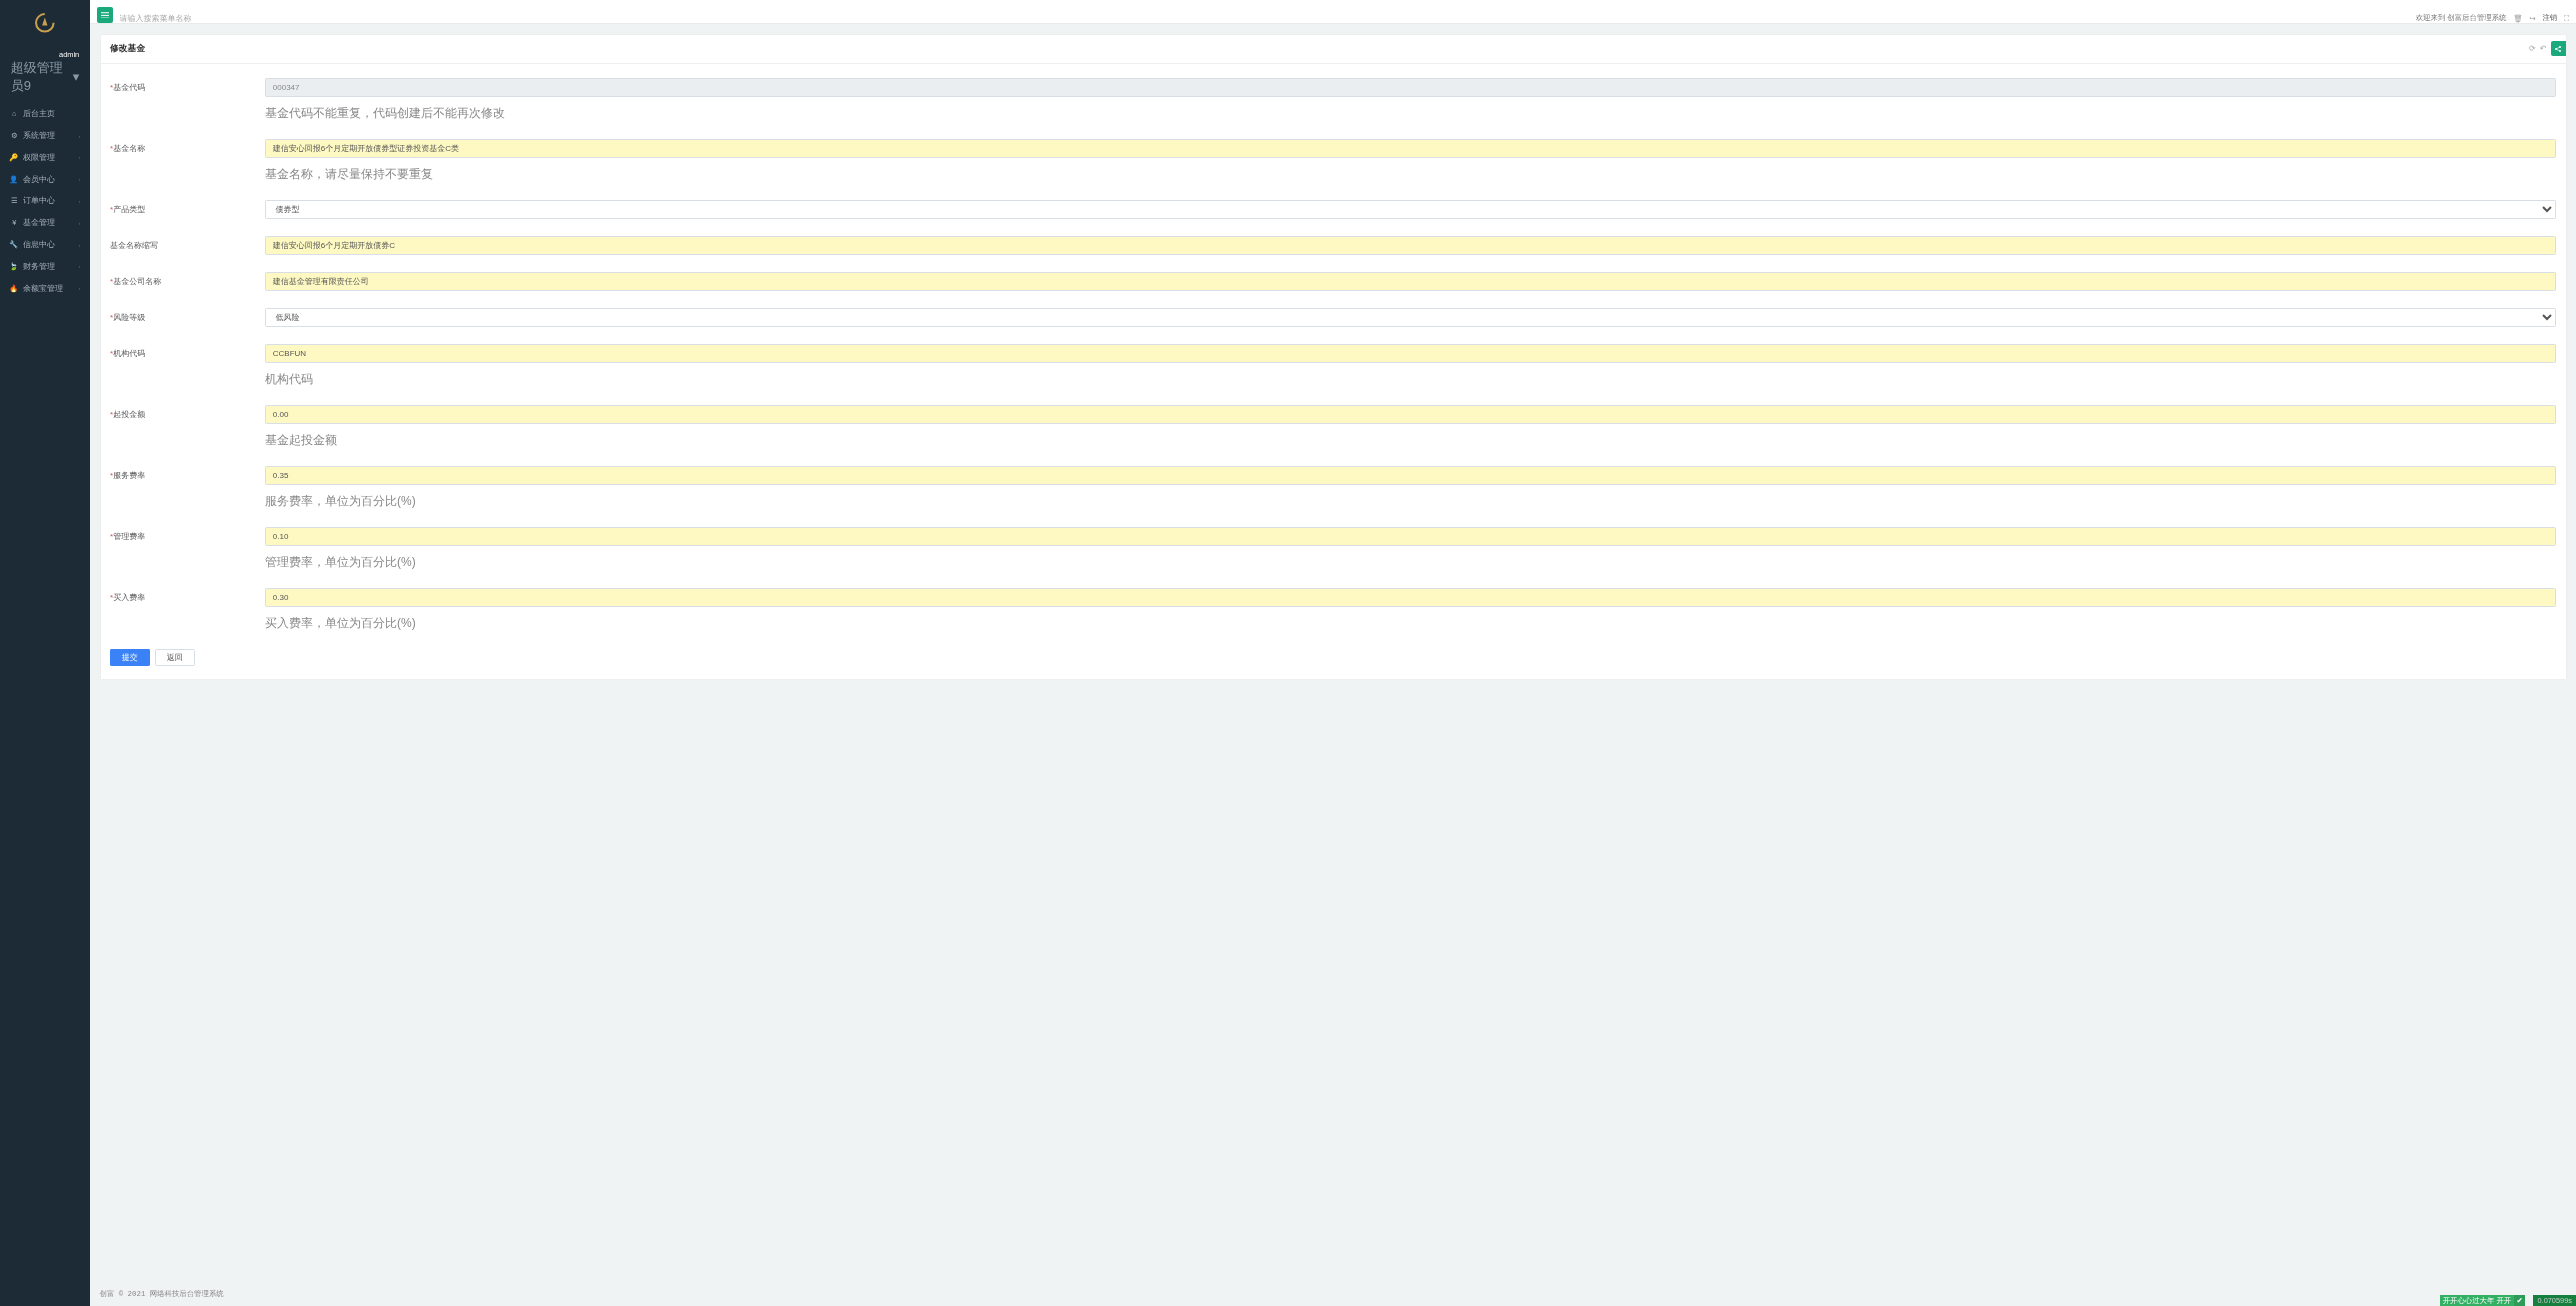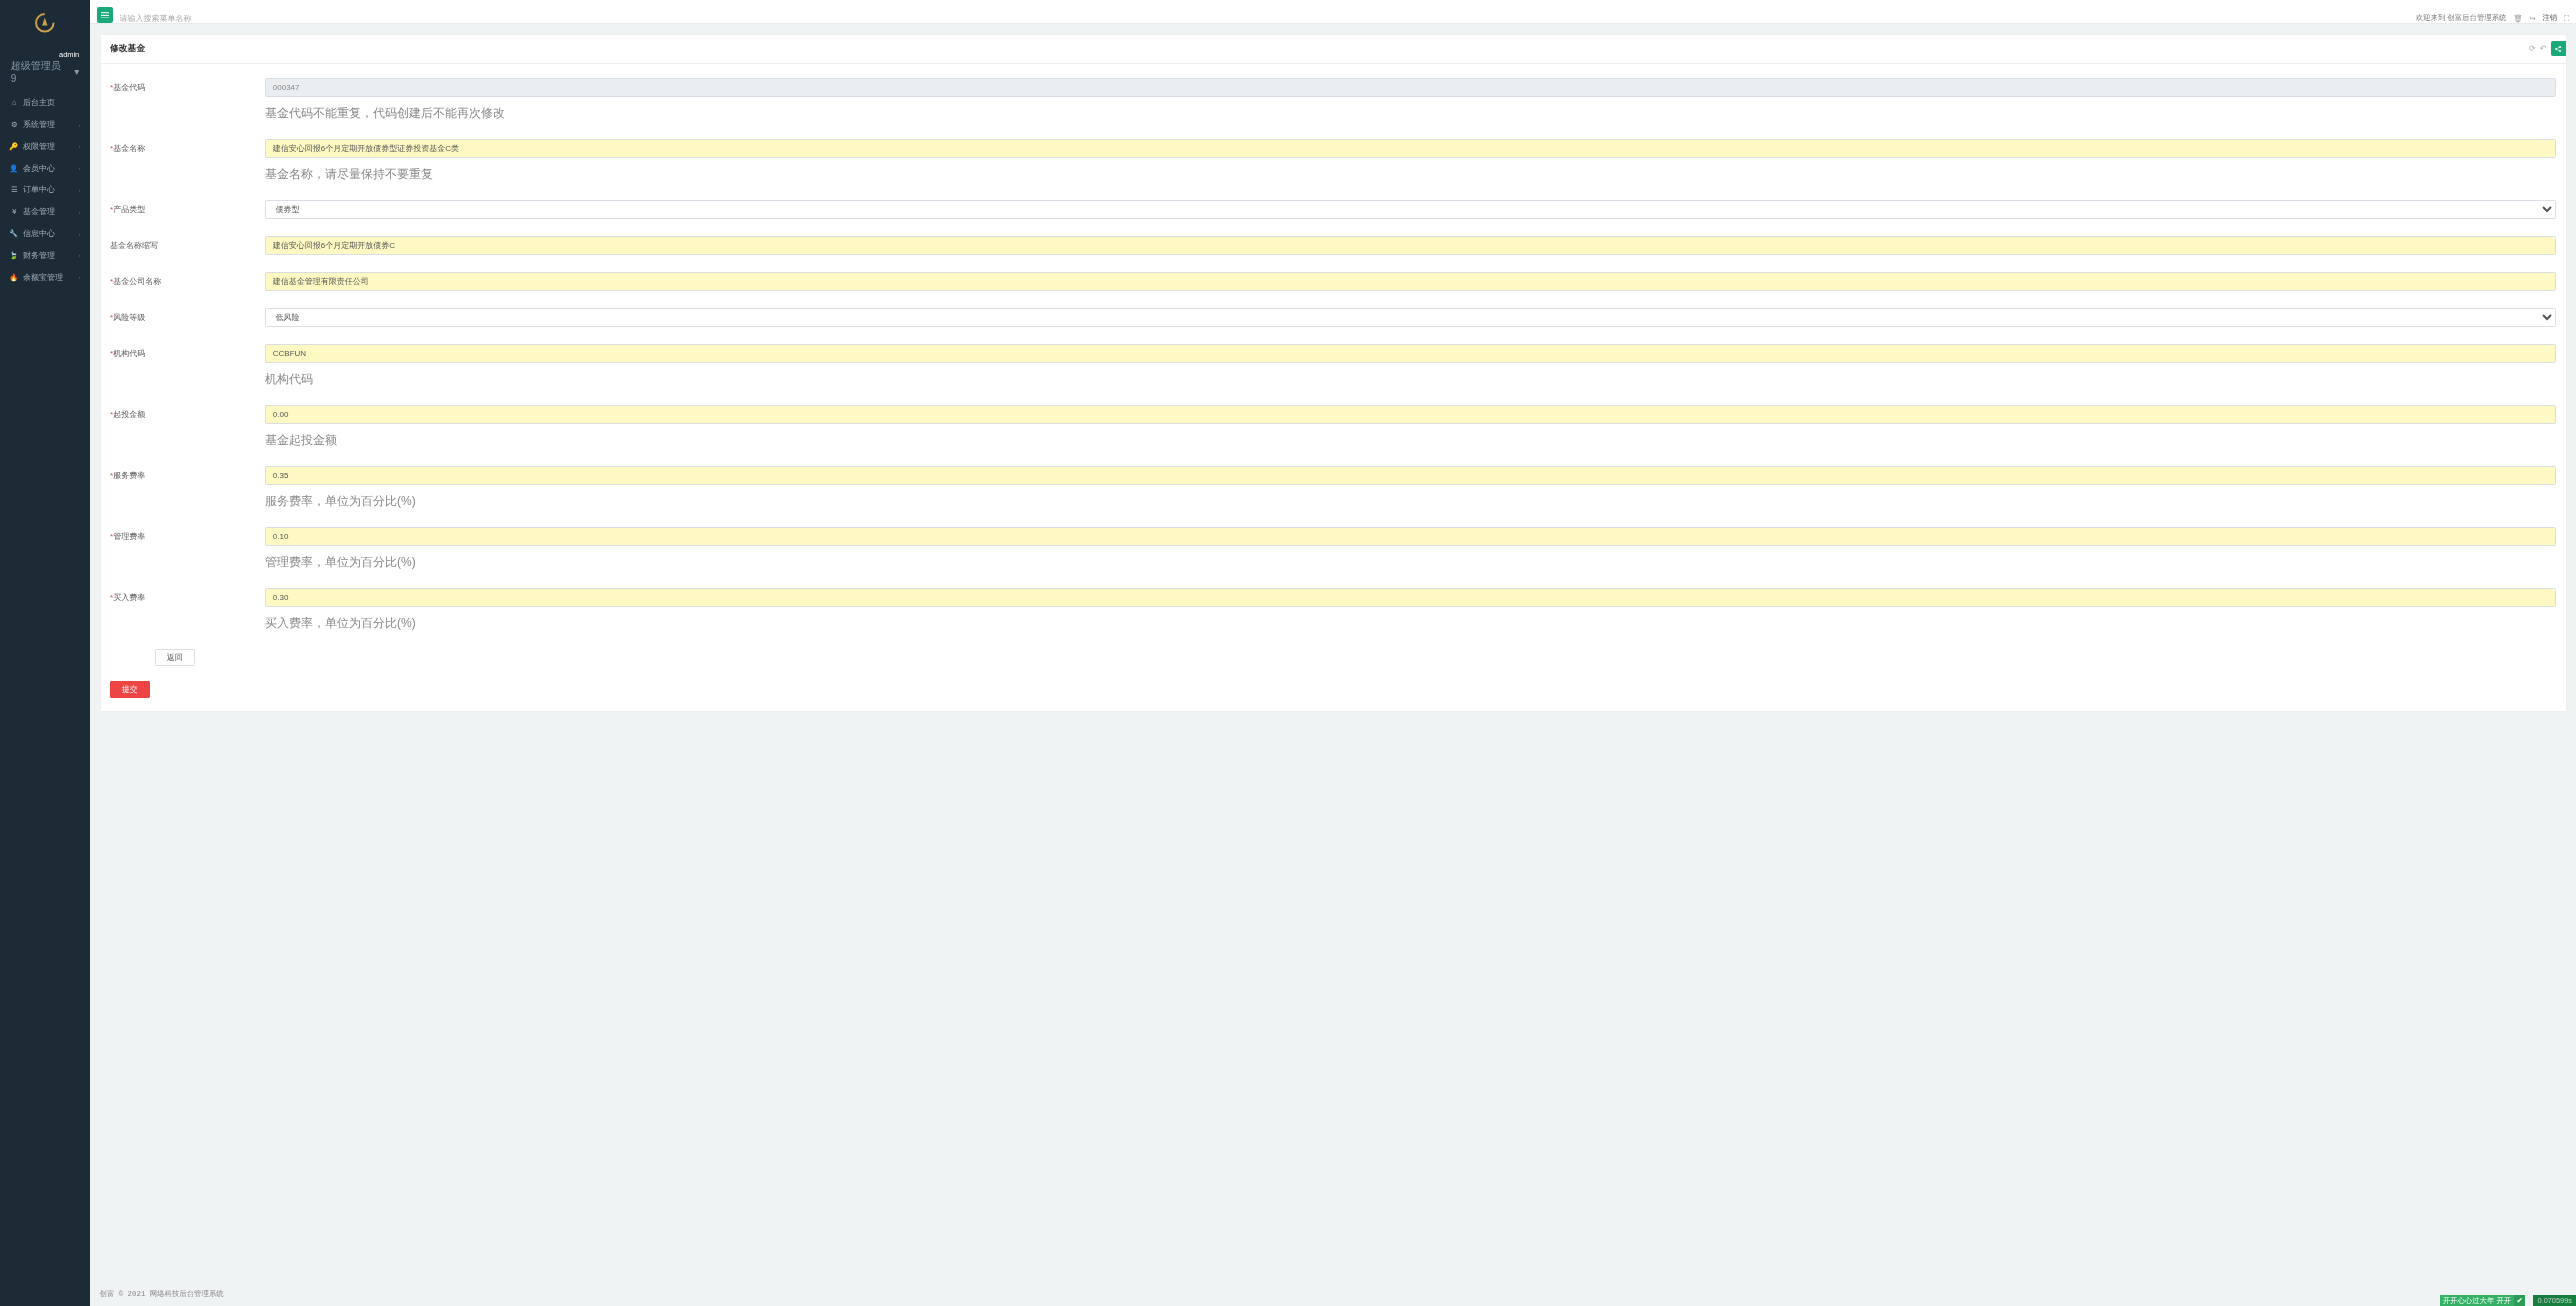--- a/index.html
+++ b/index.html
@@ -5,21 +5,21 @@
 * { box-sizing: border-box; margin: 0; padding: 0; }
 body { font-family: -apple-system, "Helvetica Neue", Arial, "Microsoft YaHei", sans-serif; font-size: 8px; background: #f0f3f4; color: #58666e; overflow-x: hidden; }
 .app { display: flex; min-height: 100vh; }
 
 
 .sidebar { width: 90px; background: #1c2b36; color: #8a9aa7; flex-shrink: 0; display: flex; flex-direction: column; }
 .logo-area { padding: 6.8px 0; text-align: center; }
 .logo { width: 21.6px; height: 21.6px; margin: 5.4px auto; }
 .user-info { padding: 4px 10.8px 8px; font-size: 7.4px; color: #fff; }
 .user-name { color: #fff; font-size: 7.4px; text-align: right; }
-.user-role { color: #8a9aa7; font-size: 10px; display: flex; align-items: center; gap: 8px; justify-content: space-between; }
+.user-role { color: #8a9aa7; font-size: 13px; display: flex; align-items: center; gap: 8px; justify-content: space-between; }
 .nav { list-style: none; }
 .nav li { display: flex; align-items: center; padding: 5.4px 9.5px; font-size: 8px; color: #a6b0b9; cursor: pointer; position: relative; }
 .nav .nav-icon { width: 9.5px; margin-right: 4px; display: inline-flex; justify-content: center; font-size: 7.4px; }
 .nav .chevron { margin-left: auto; font-size: 6px; color: #5a6a78; }
 
 
 .main { flex: 1; display: flex; flex-direction: column; min-width: 0; }
 .topbar { height: 24px; background: #fff; display: flex; align-items: flex-end; padding: 0 6.8px; border-bottom: 0.7px solid #e7ebee; }
 .hamburger { width: 16px; height: 16px; background: #19a97b; border-radius: 2px; display: flex; align-items: center; justify-content: center; color: #fff; cursor: pointer; }
 .search-input { border: none; outline: none; margin-left: 6.8px; font-size: 8px; color: #999; width: 135px; }
@@ -41,21 +41,21 @@
 .form-label { width: 155px; text-align: left; padding-left: 0; padding-top: 4px; font-size: 8px; color: #555; }
 .form-label .req { color: #d9534f; }
 .form-field { flex: 1; }
 .form-control { width: 100%; height: 19px; padding: 3.4px 6.8px; font-size: 8px; border: 0.7px solid #d9dee4; border-radius: 1.4px; color: #555; background: #fef9c3; outline: none; }
 .form-control:disabled, .form-control.readonly { background: #eaeef1; color: #888; }
 .form-select { width: 100%; height: 19px; padding: 2.7px 5.4px; font-size: 8px; border: 0.7px solid #d9dee4; border-radius: 1.4px; color: #555; background: #fff; outline: none; }
 .help-text { font-size: 12px; color: #888; margin-top: 8px; }
 
 .form-actions { display: flex; gap: 5.4px; padding-left: 0; }
 .btn { height: 17px; padding: 0 10.8px; border: 0.7px solid transparent; border-radius: 1.4px; font-size: 8px; cursor: pointer; }
-.btn-primary { background: #ef4444; color: #fff; margin-top: 32px; }
+.btn-primary { background: #3b82f6; color: #fff; }
 .btn-default { background: #fff; color: #555; border-color: #d9dee4; }
 
 .footer { padding: 6.8px 9.5px; font-size: 7.4px; color: #888; font-family: Liberation Mono, monospace; }
 
 
 .bottom-ticker { position: fixed; bottom: 0; right: 0; display: flex; align-items: stretch; font-size: 7.4px; height: 10.8px; }
 .bottom-ticker .t-green { background: #34b064; color: #fff; padding: 0.7px 2.7px; display: flex; align-items: center; }
 .bottom-ticker .t-green2 { background: #2c9c57; color: #fff; padding: 0.7px 2.7px; display: flex; align-items: center; }
 .bottom-ticker .t-dark { background: #15803d; color: #ccc; padding: 5px 4px; display: flex; align-items: center; margin-left: 8px; }
 

